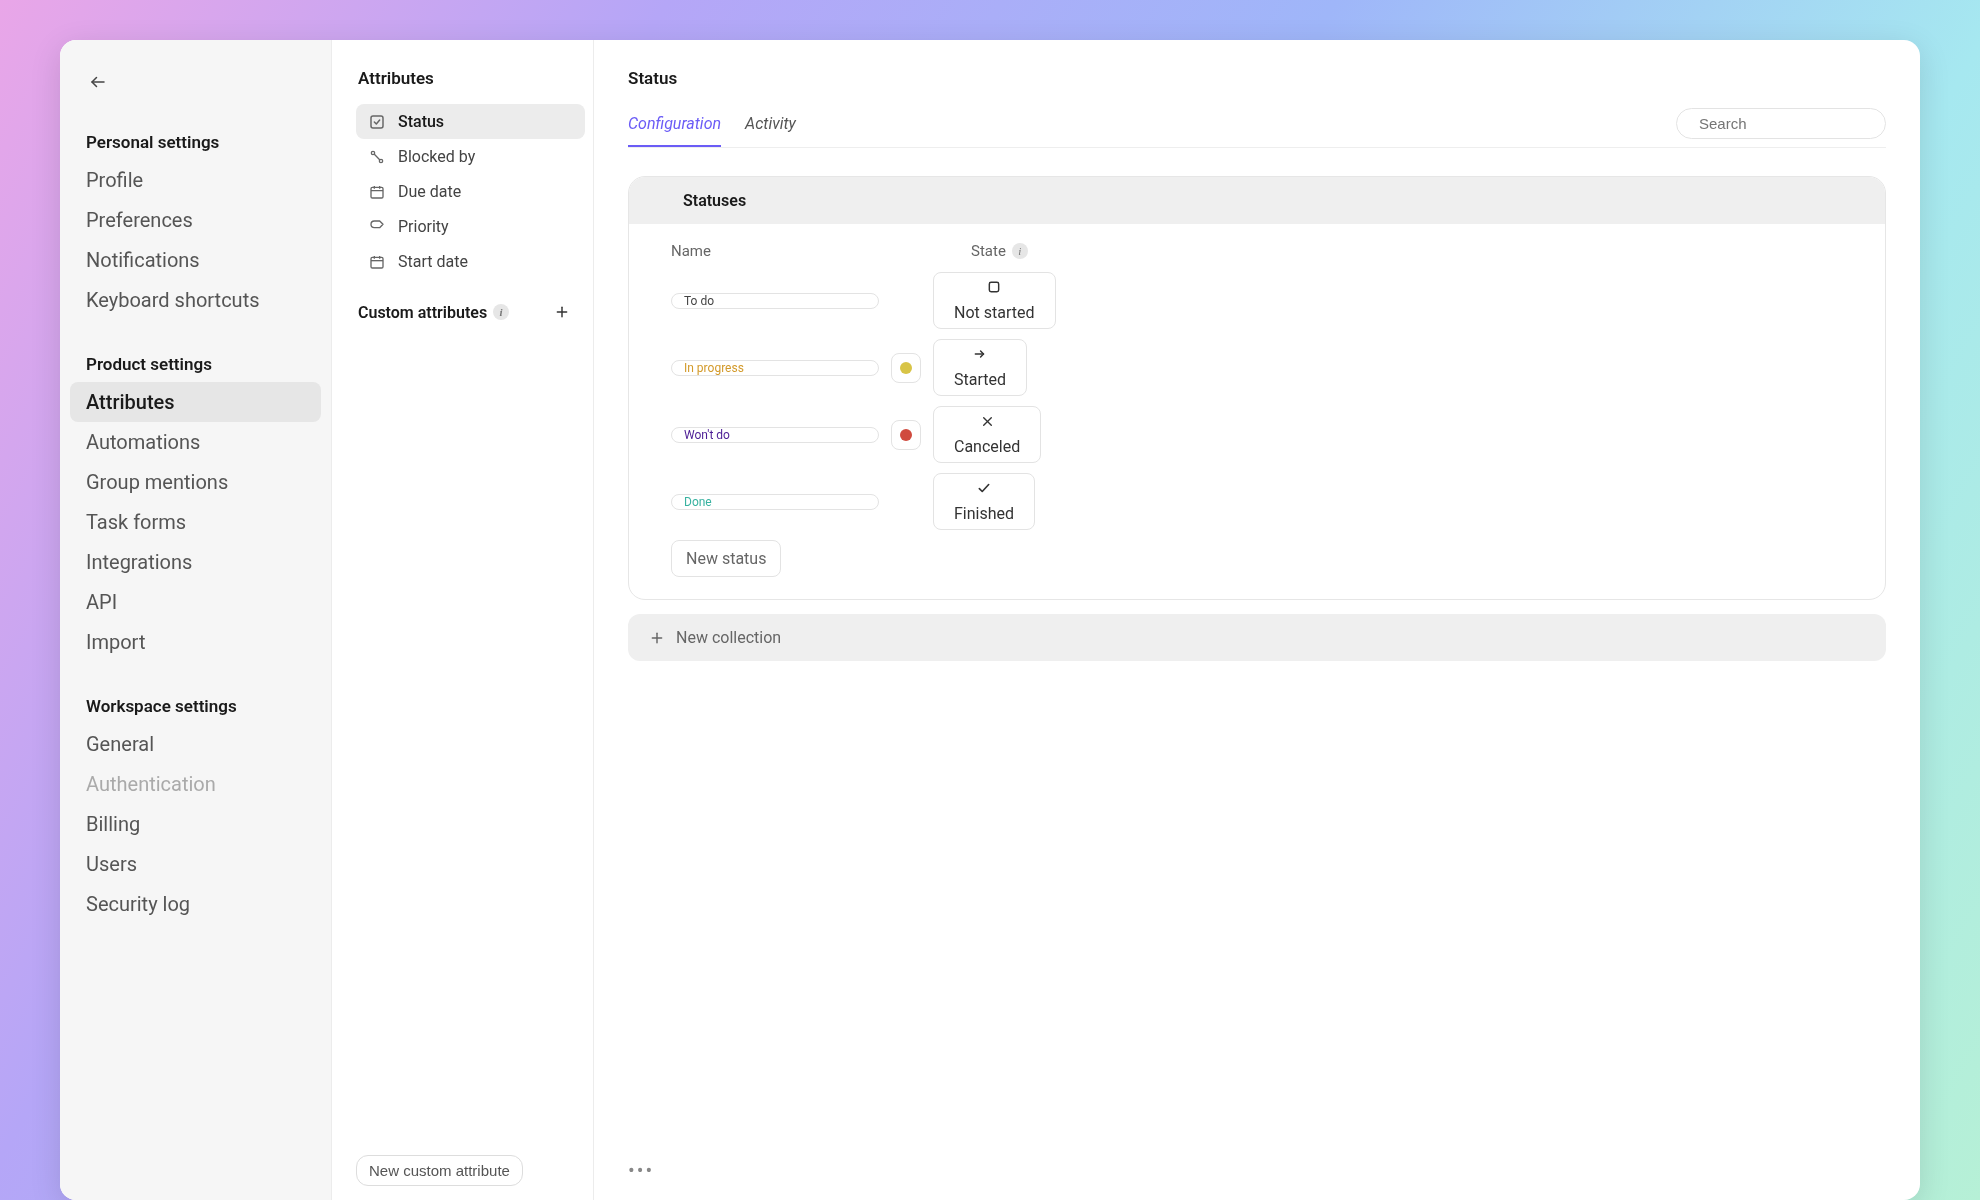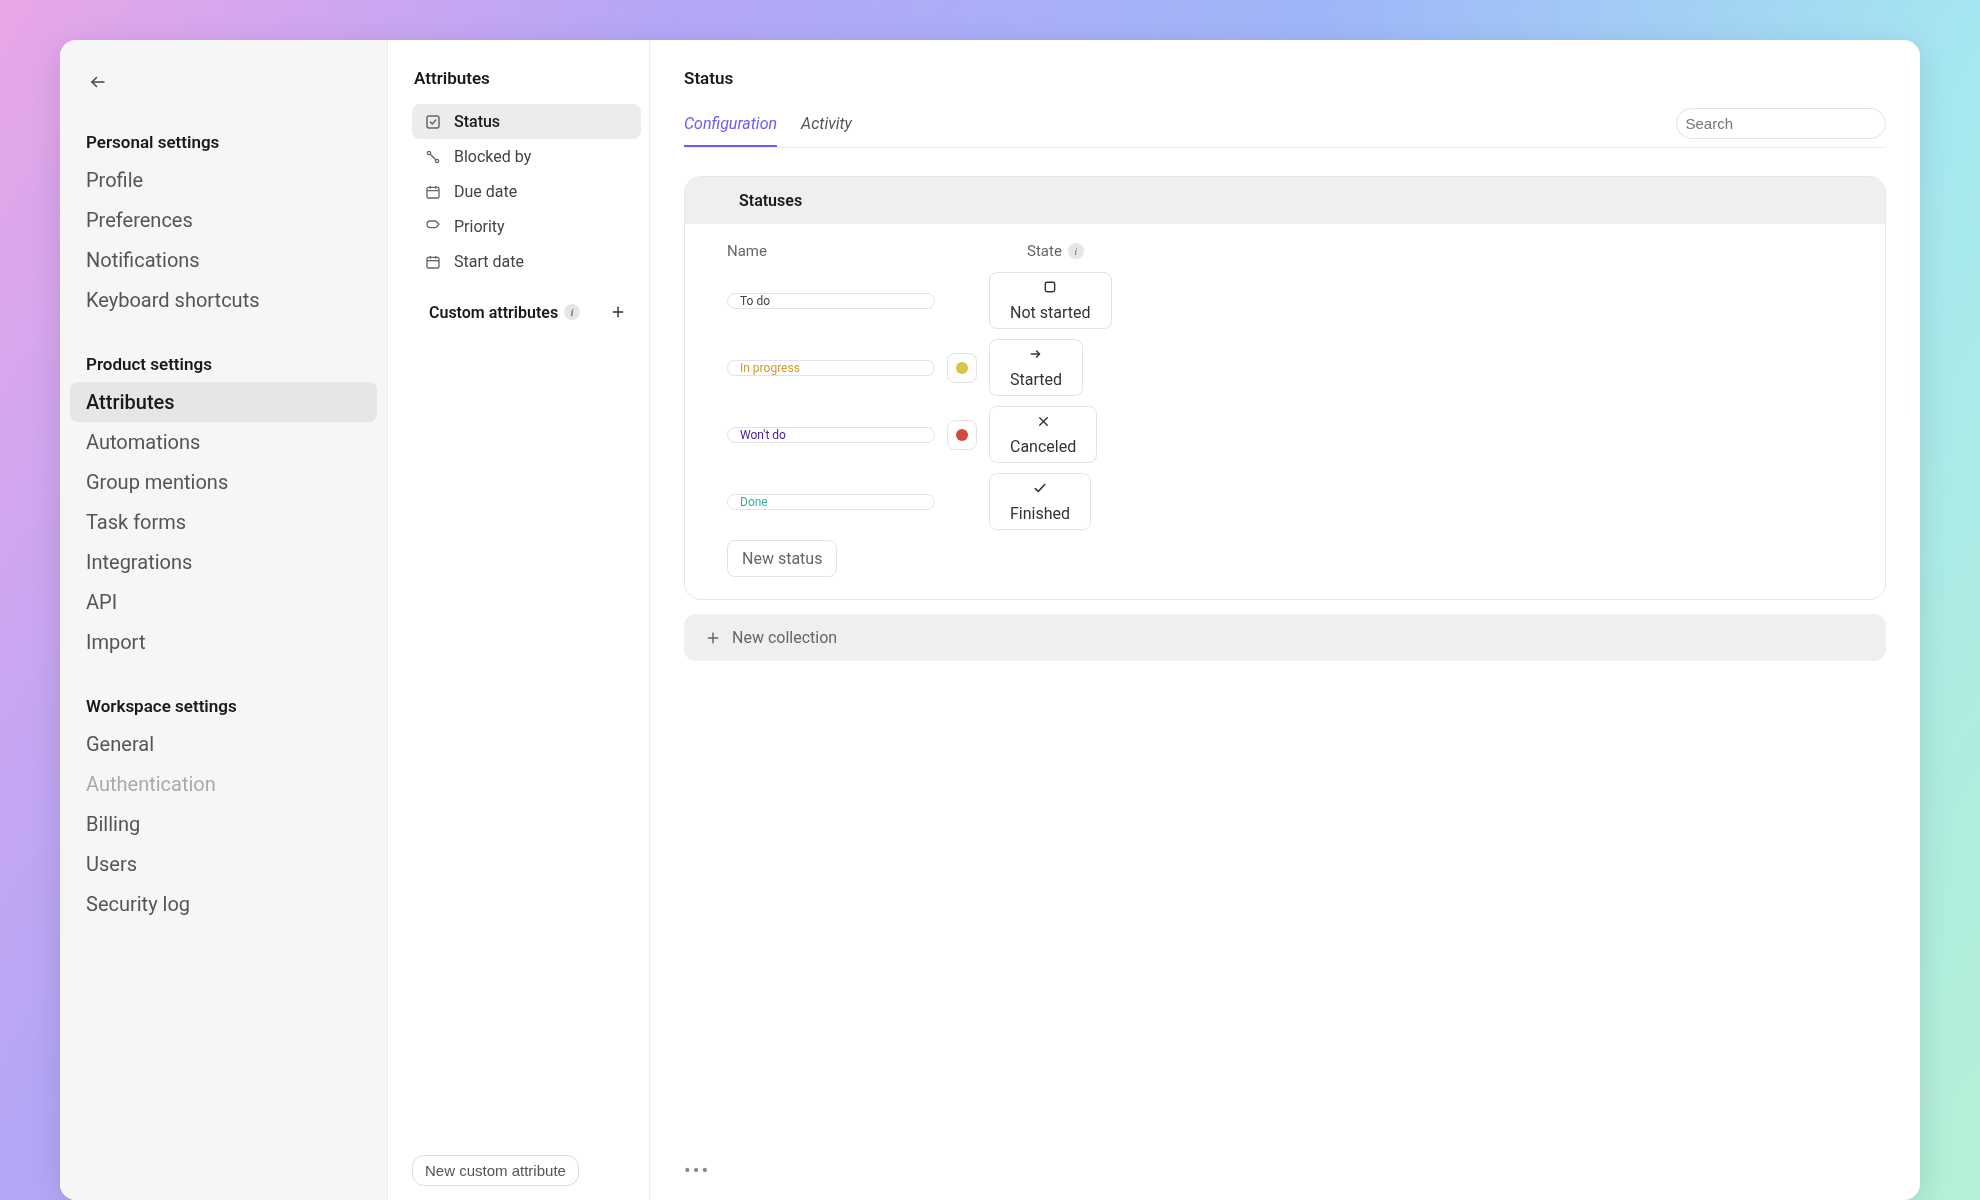--- a/index.html
+++ b/index.html
@@ -18,21 +18,21 @@
     border-radius: 16px;
     width: 100%;
     max-width: 1860px;
     height: 100%;
     display: flex;
     overflow: hidden;
     box-shadow: 0 8px 32px rgba(0,0,0,0.12);
   }
   
   .sidebar-left {
-    width: 328px;
+    width: 272px;
     background: #f6f6f6;
     border-right: 1px solid #ececec;
     padding: 28px 10px 20px 10px;
     overflow-y: auto;
   }
   .back-btn {
     width: 28px; height: 28px;
     display:flex; align-items:center; justify-content:center;
     margin-left: 14px;
     margin-bottom: 28px;
@@ -76,21 +76,21 @@
     border-radius: 8px;
     font-size: 16px;
     color: #444;
     cursor: pointer;
   }
   .attr-item.active { background: #ececec; color:#1a1a1a; font-weight:500; }
   .attr-icon { width:18px; height:18px; display:flex; align-items:center; justify-content:center; color:#666; flex-shrink:0; }
   .custom-header {
     display:flex; align-items:center; justify-content:space-between;
     padding: 22px 12px 8px 2px;
-    font-size: 16px; font-weight:600;margin-left:15px;
+    font-size: 16px; font-weight:600;
   }
   .custom-header .left { display:flex; align-items:center; gap:6px; }
   .info-badge {
     width:16px; height:16px; border-radius:50%;
     background:#e6e6e6; color:#777;
     font-style: italic; font-family: Georgia, serif;
     font-size:11px; display:flex; align-items:center; justify-content:center;
   }
   .plus-btn { cursor:pointer; color:#333; padding:4px; }
   .new-custom-attr {
@@ -107,21 +107,20 @@
   .tab {
     font-size: 16px; padding: 8px 0 12px 0; cursor:pointer; color:#555;
     border-bottom: 2px solid transparent;
   }
   .tab.active { color:#6b5cf6; border-bottom-color:#6b5cf6; }
   .search-wrap {
     display:flex; align-items:center; gap:8px;
     border:1px solid #e3e3e3; border-radius: 999px;
     padding: 6px 14px; width: 210px; margin-bottom:6px;
     color:#888;
-    justify-content:center;
   }
   .search-wrap input { border:none; outline:none; font-size:15px; flex:1; background:transparent; }
 
   .card {
     margin-top: 28px;
     border:1px solid #e6e6e6; border-radius:17px;
     overflow:hidden;
   }
   .card-head {
     background:#efefef; padding: 14px 22px 14px 54px;

